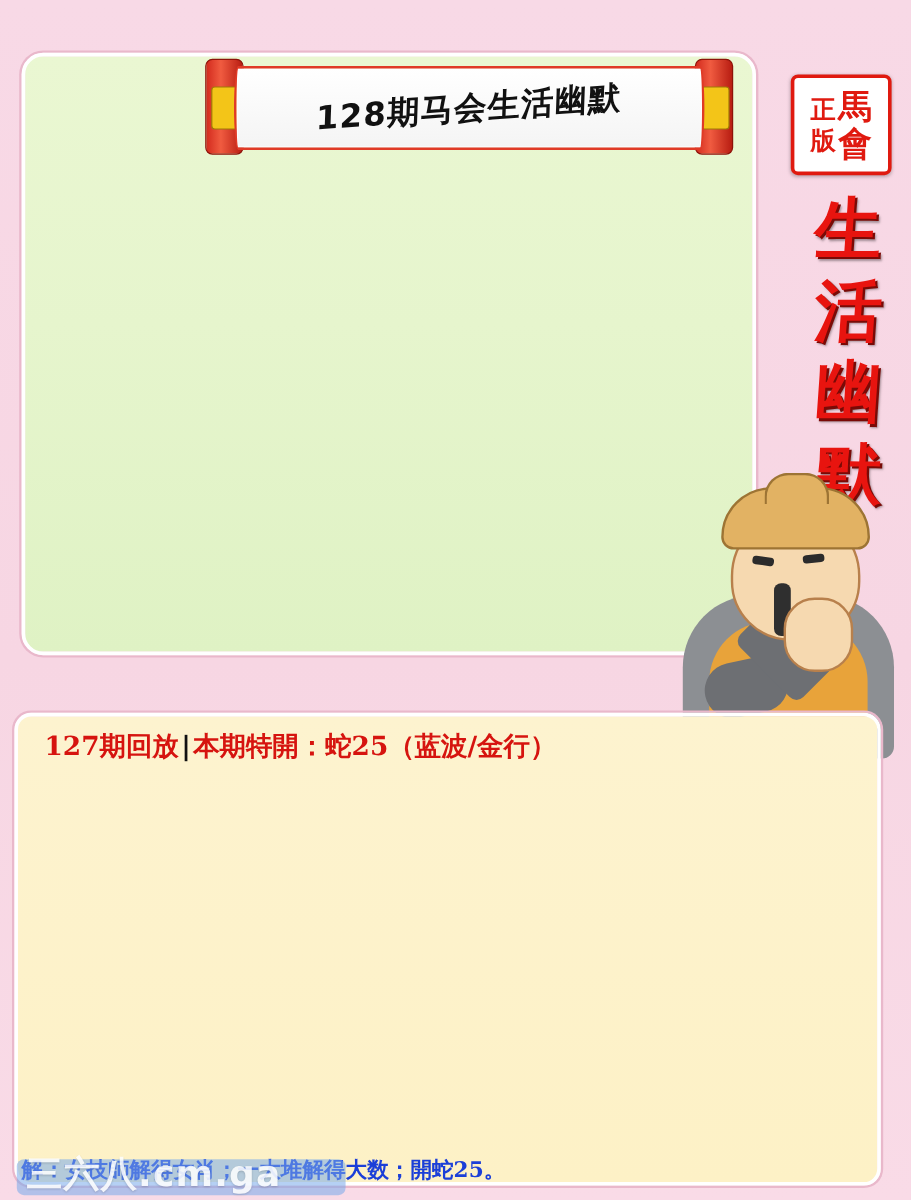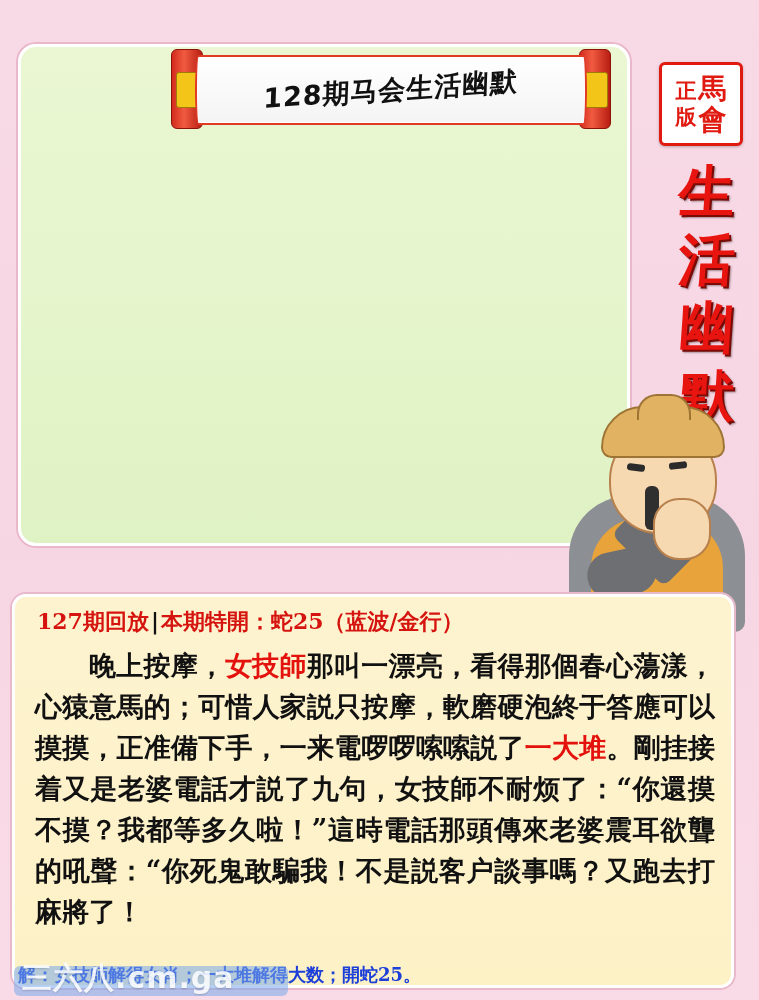--- a/index.html
+++ b/index.html
@@ -229,22 +229,19 @@
     <div class="ch-eye l"></div>
     <div class="ch-eye r"></div>
     <div class="ch-beard"></div>
     <div class="ch-hand"></div>
   </div>
 
   <div class="bottom-panel">
     <div class="sub-header">
       <span>127期回放</span><span class="sep">|</span><span>本期特開：蛇25（蓝波/金行）</span>
     </div>
-    <div class="bottom-body">
-      <span>晚上按摩，</span><span class="hl">女技師</span><span>那叫一漂亮，看得那個春心蕩漾，心猿意馬的；可惜人家説只按摩，軟磨硬泡終于答應可以摸摸，正准備下手，一来電啰啰嗦嗦説了</span><span class="hl">一大堆</span><span>。剛挂接着又是老婆電話才説了九句，女技師不耐烦了：“你還摸不摸？我都等多久啦！”這時電話那頭傳來老婆震耳欲聾的吼聲：“你死鬼敢騙我！不是説客户談事嗎？又跑去打麻將了！</span>
-    </div>
   </div>
 
   <div class="footer-line">解：女技師解得女肖；一大堆解得大数；開蛇25。</div>
   <div class="wm-badge"></div>
   <div class="watermark">三六八.cm.ga</div>
 
 </div>
 
 </body></html>

